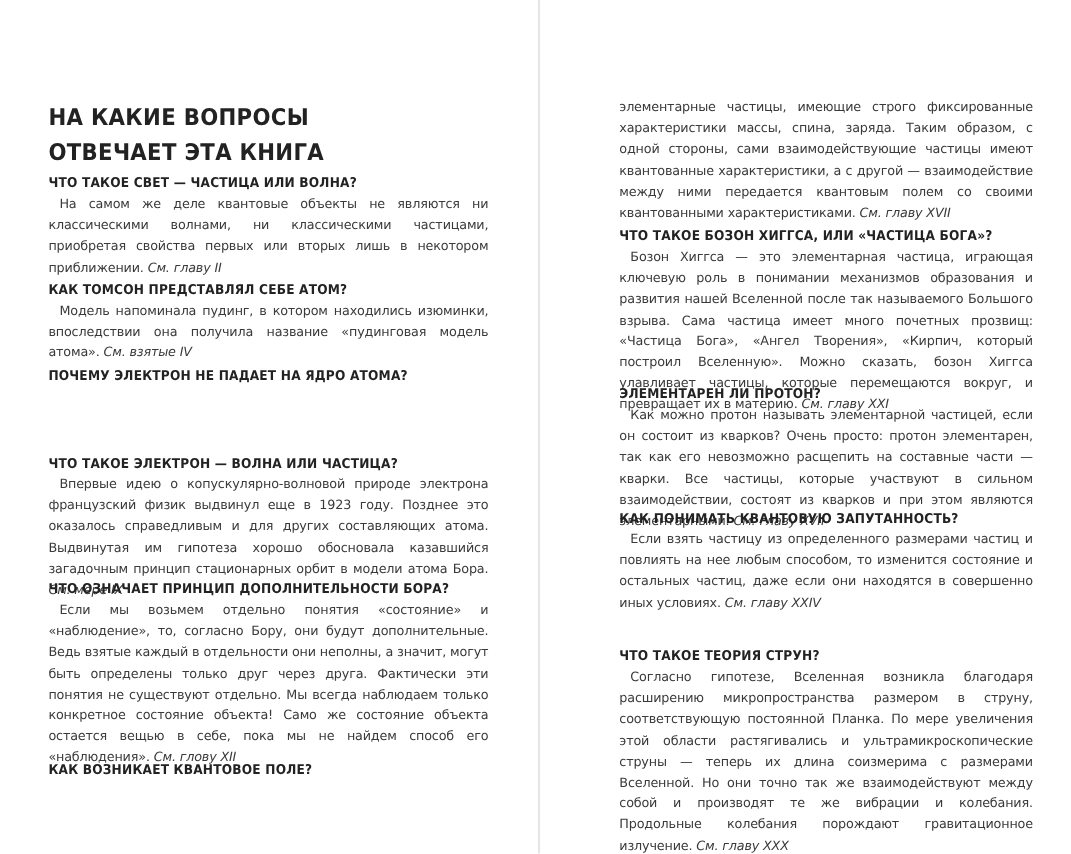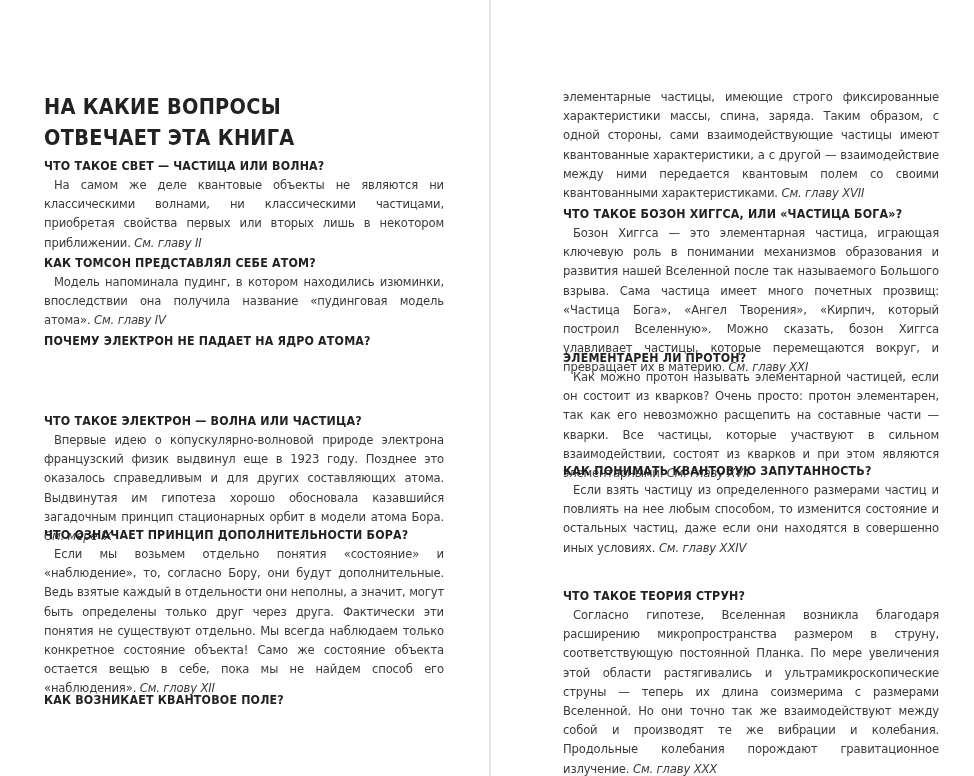--- a/index.html
+++ b/index.html
@@ -41,21 +41,21 @@
     <span>ОТВЕЧАЕТ ЭТА КНИГА</span>
   </h1>
 
   <div class="section" style="top:156px">
     <h2 class="q">ЧТО ТАКОЕ СВЕТ — ЧАСТИЦА ИЛИ ВОЛНА?</h2>
     <p class="a"><span>На самом же деле квантовые объекты не являются ни классическими волнами, ни классическими частицами, приобретая свойства первых или вторых лишь в некотором приближении.</span> <span class="ref">См. главу II</span></p>
   </div>
 
   <div class="section" style="top:253px">
     <h2 class="q">КАК ТОМСОН ПРЕДСТАВЛЯЛ СЕБЕ АТОМ?</h2>
-    <p class="a"><span>Модель напоминала пудинг, в котором находились изюминки, впоследствии она получила название «пудинговая модель атома».</span> <span class="ref">См. главу IV</span></p>
+    <p class="a"><span>Модель напоминала пудинг, в котором находились изюминки, впоследствии она получила название «пудинговая модель атома».</span> <span class="ref">См. взятые IV</span></p>
   </div>
 
   <div class="section" style="top:331px">
     <h2 class="q">ПОЧЕМУ ЭЛЕКТРОН НЕ ПАДАЕТ НА ЯДРО АТОМА?</h2>
   </div>
 
   <div class="section" style="top:411px">
     <h2 class="q">ЧТО ТАКОЕ ЭЛЕКТРОН — ВОЛНА ИЛИ ЧАСТИЦА?</h2>
     <p class="a"><span>Впервые идею о копускулярно-волновой природе электрона французский физик выдвинул еще в 1923 году. Позднее это оказалось справедливым и для других составляющих атома. Выдвинутая им гипотеза хорошо обосновала казавшийся загадочным принцип стационарных орбит в модели атома Бора.</span> <span class="ref">См. мере IX</span></p>
   </div>

